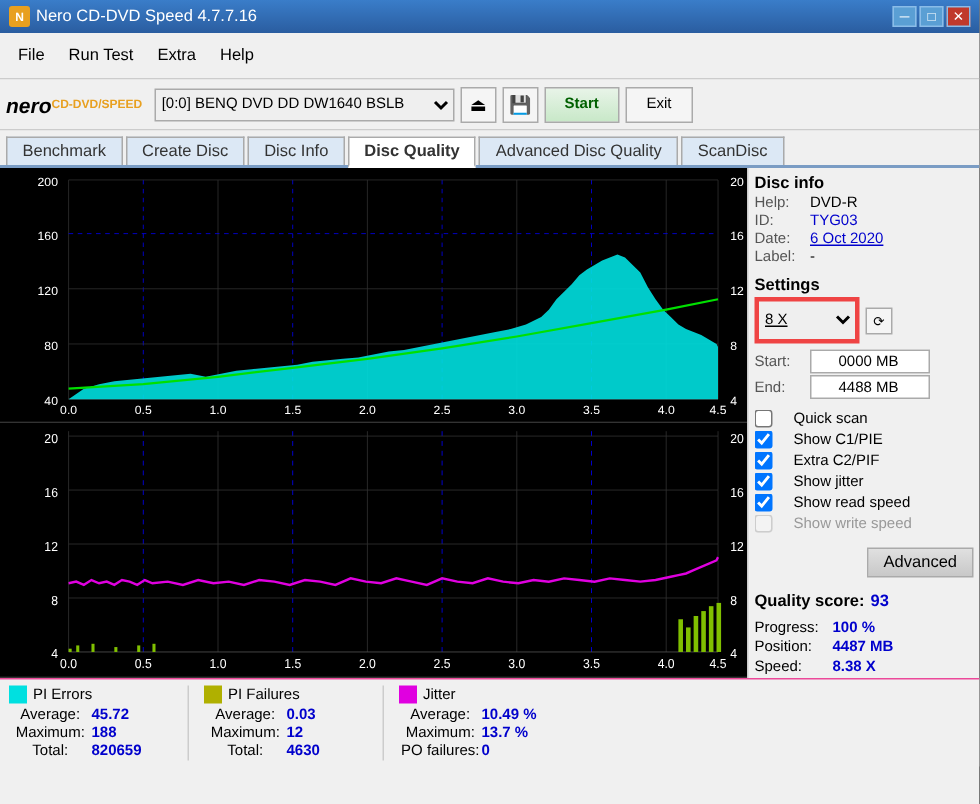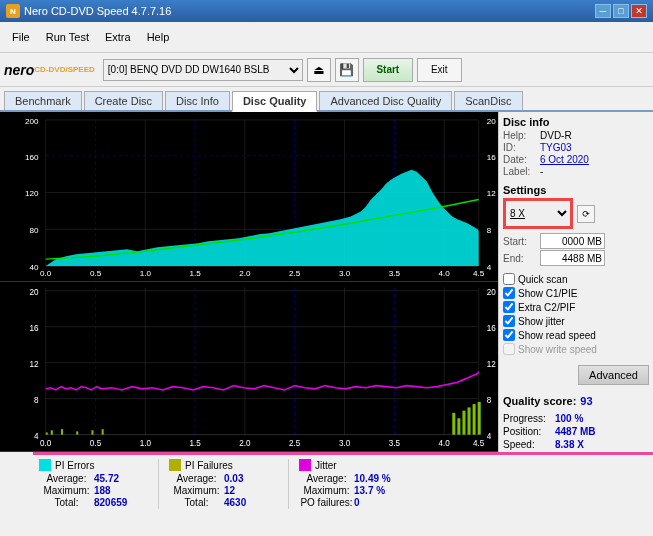--- a/index.html
+++ b/index.html
@@ -49,33 +49,33 @@
     .info-row { display: flex; align-items: center; gap: 2px; font-size: 10px; margin-bottom: 1px; }
     .info-label { color: #555; min-width: 35px; }
     .info-value { color: #000; }
     .info-value.blue { color: #0000cc; }
     .info-value.link { color: #0000cc; text-decoration: underline; }
     
     .settings-row { display: flex; align-items: center; gap: 4px; margin-bottom: 4px; }
     .small-select { width: 70px; height: 31px; font-size: 10px; border: 3px solid #ef4444; text-decoration: underline; }
     .small-icon-btn { width: 18px; height: 18px; border: 1px solid #aaa; background: #f5f5f5; display: flex; align-items: center; justify-content: center; font-size: 9px; cursor: pointer; }
     
-    .mb-input { width: 65px; height: 16px; font-size: 10px; border: 1px solid #aaa; text-align: right; padding-right: 2px; }
-    
-    .checkbox-row { display: flex; align-items: center; gap: 3px; font-size: 10px; margin-bottom: 2px; }
+    .mb-input { width: 80px; height: 16px; font-size: 10px; border: 1px solid #aaa; text-align: center; padding-right: 2px; }
+    
+    .checkbox-row { display: flex; align-items: center; gap: 14px; font-size: 10px; margin-bottom: 2px; }
     .checkbox-row input[type=checkbox] { width: 12px; height: 12px; }
     
     .advanced-btn { background: linear-gradient(to bottom, #e0e0e0, #c8c8c8); border: 1px solid #aaa; padding: 3px 10px; font-size: 11px; cursor: pointer; align-self: flex-end; margin-top: 2px; }
     
     .quality-row { display: flex; align-items: center; gap: 4px; font-size: 11px; margin-top: 4px; }
     .quality-label { font-weight: bold; }
     .quality-value { color: #0000cc; font-weight: bold; }
     
     
-    .stats-bar { background: #f0f0f0; border-top: 3px solid #ec4899; padding: 4px 6px; margin-left: 33px; }
+    .stats-bar { background: #f0f0f0; border-top: 1px solid #ec4899; padding: 4px 6px; }
     .stats-row { display: flex; gap: 0; }
     .stat-group { display: flex; flex-direction: column; min-width: 120px; border-right: 1px solid #ccc; padding-right: 10px; margin-right: 10px; }
     .stat-group:last-child { border-right: none; }
     .stat-legend { display: flex; align-items: center; gap: 4px; font-size: 10px; margin-bottom: 2px; }
     .legend-box { width: 12px; height: 12px; }
     .stat-row { display: flex; font-size: 10px; margin-bottom: 1px; }
     .stat-label { min-width: 55px; color: #000; text-align: center; }
     .stat-value { color: #0000cc; font-weight: bold; }
     
     

